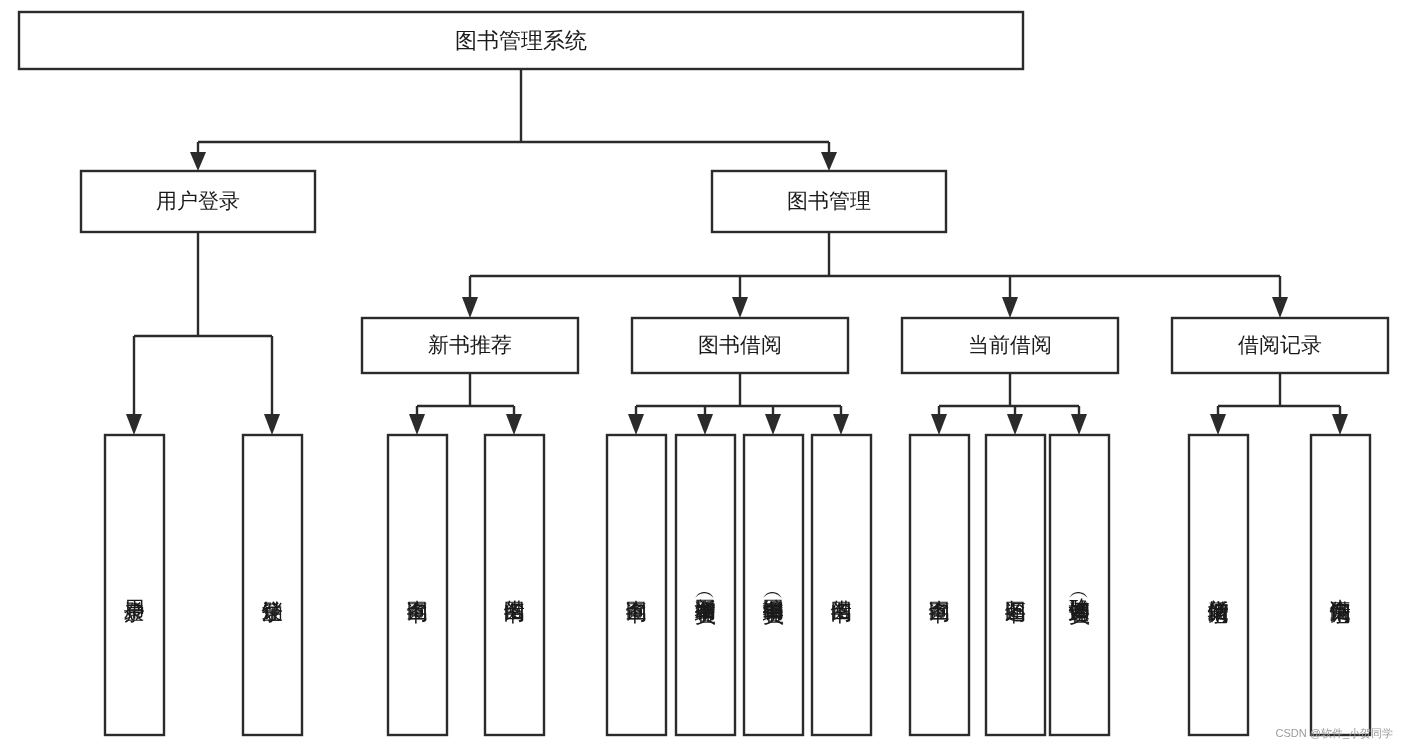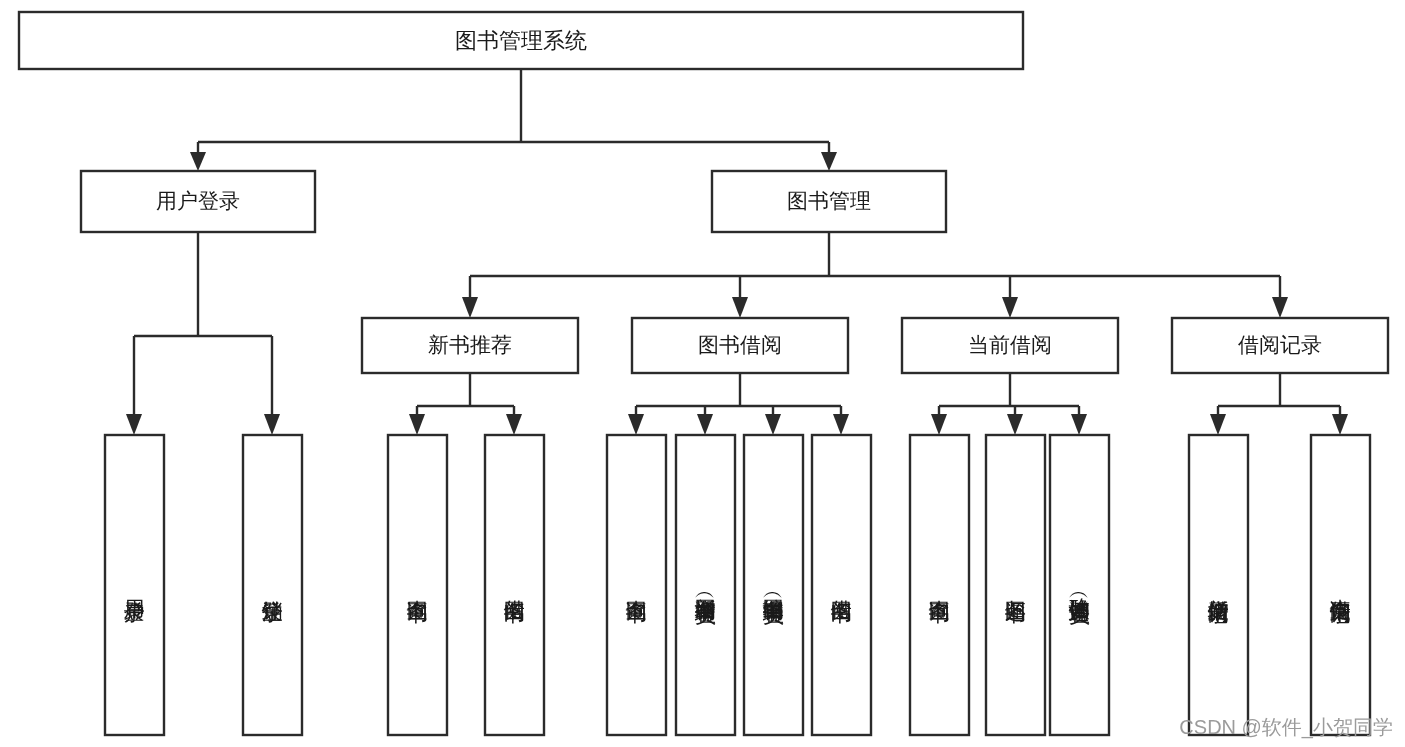--- a/index.html
+++ b/index.html
@@ -72,21 +72,21 @@
     color: #1a1a1a;
     letter-spacing: 1px;
     white-space: nowrap;
     text-align: center;
   }
   #watermark {
     position: absolute;
     right: 12px;
     bottom: 6px;
     font-family: "Liberation Sans", "DejaVu Sans", sans-serif;
-    font-size: 20px;
+    font-size: 11px;
     color: #9b9b9b;
     white-space: nowrap;
     pointer-events: none;
   }
 </style>
 </head>
 <body>
 
 <div id="diagram-root">
 

